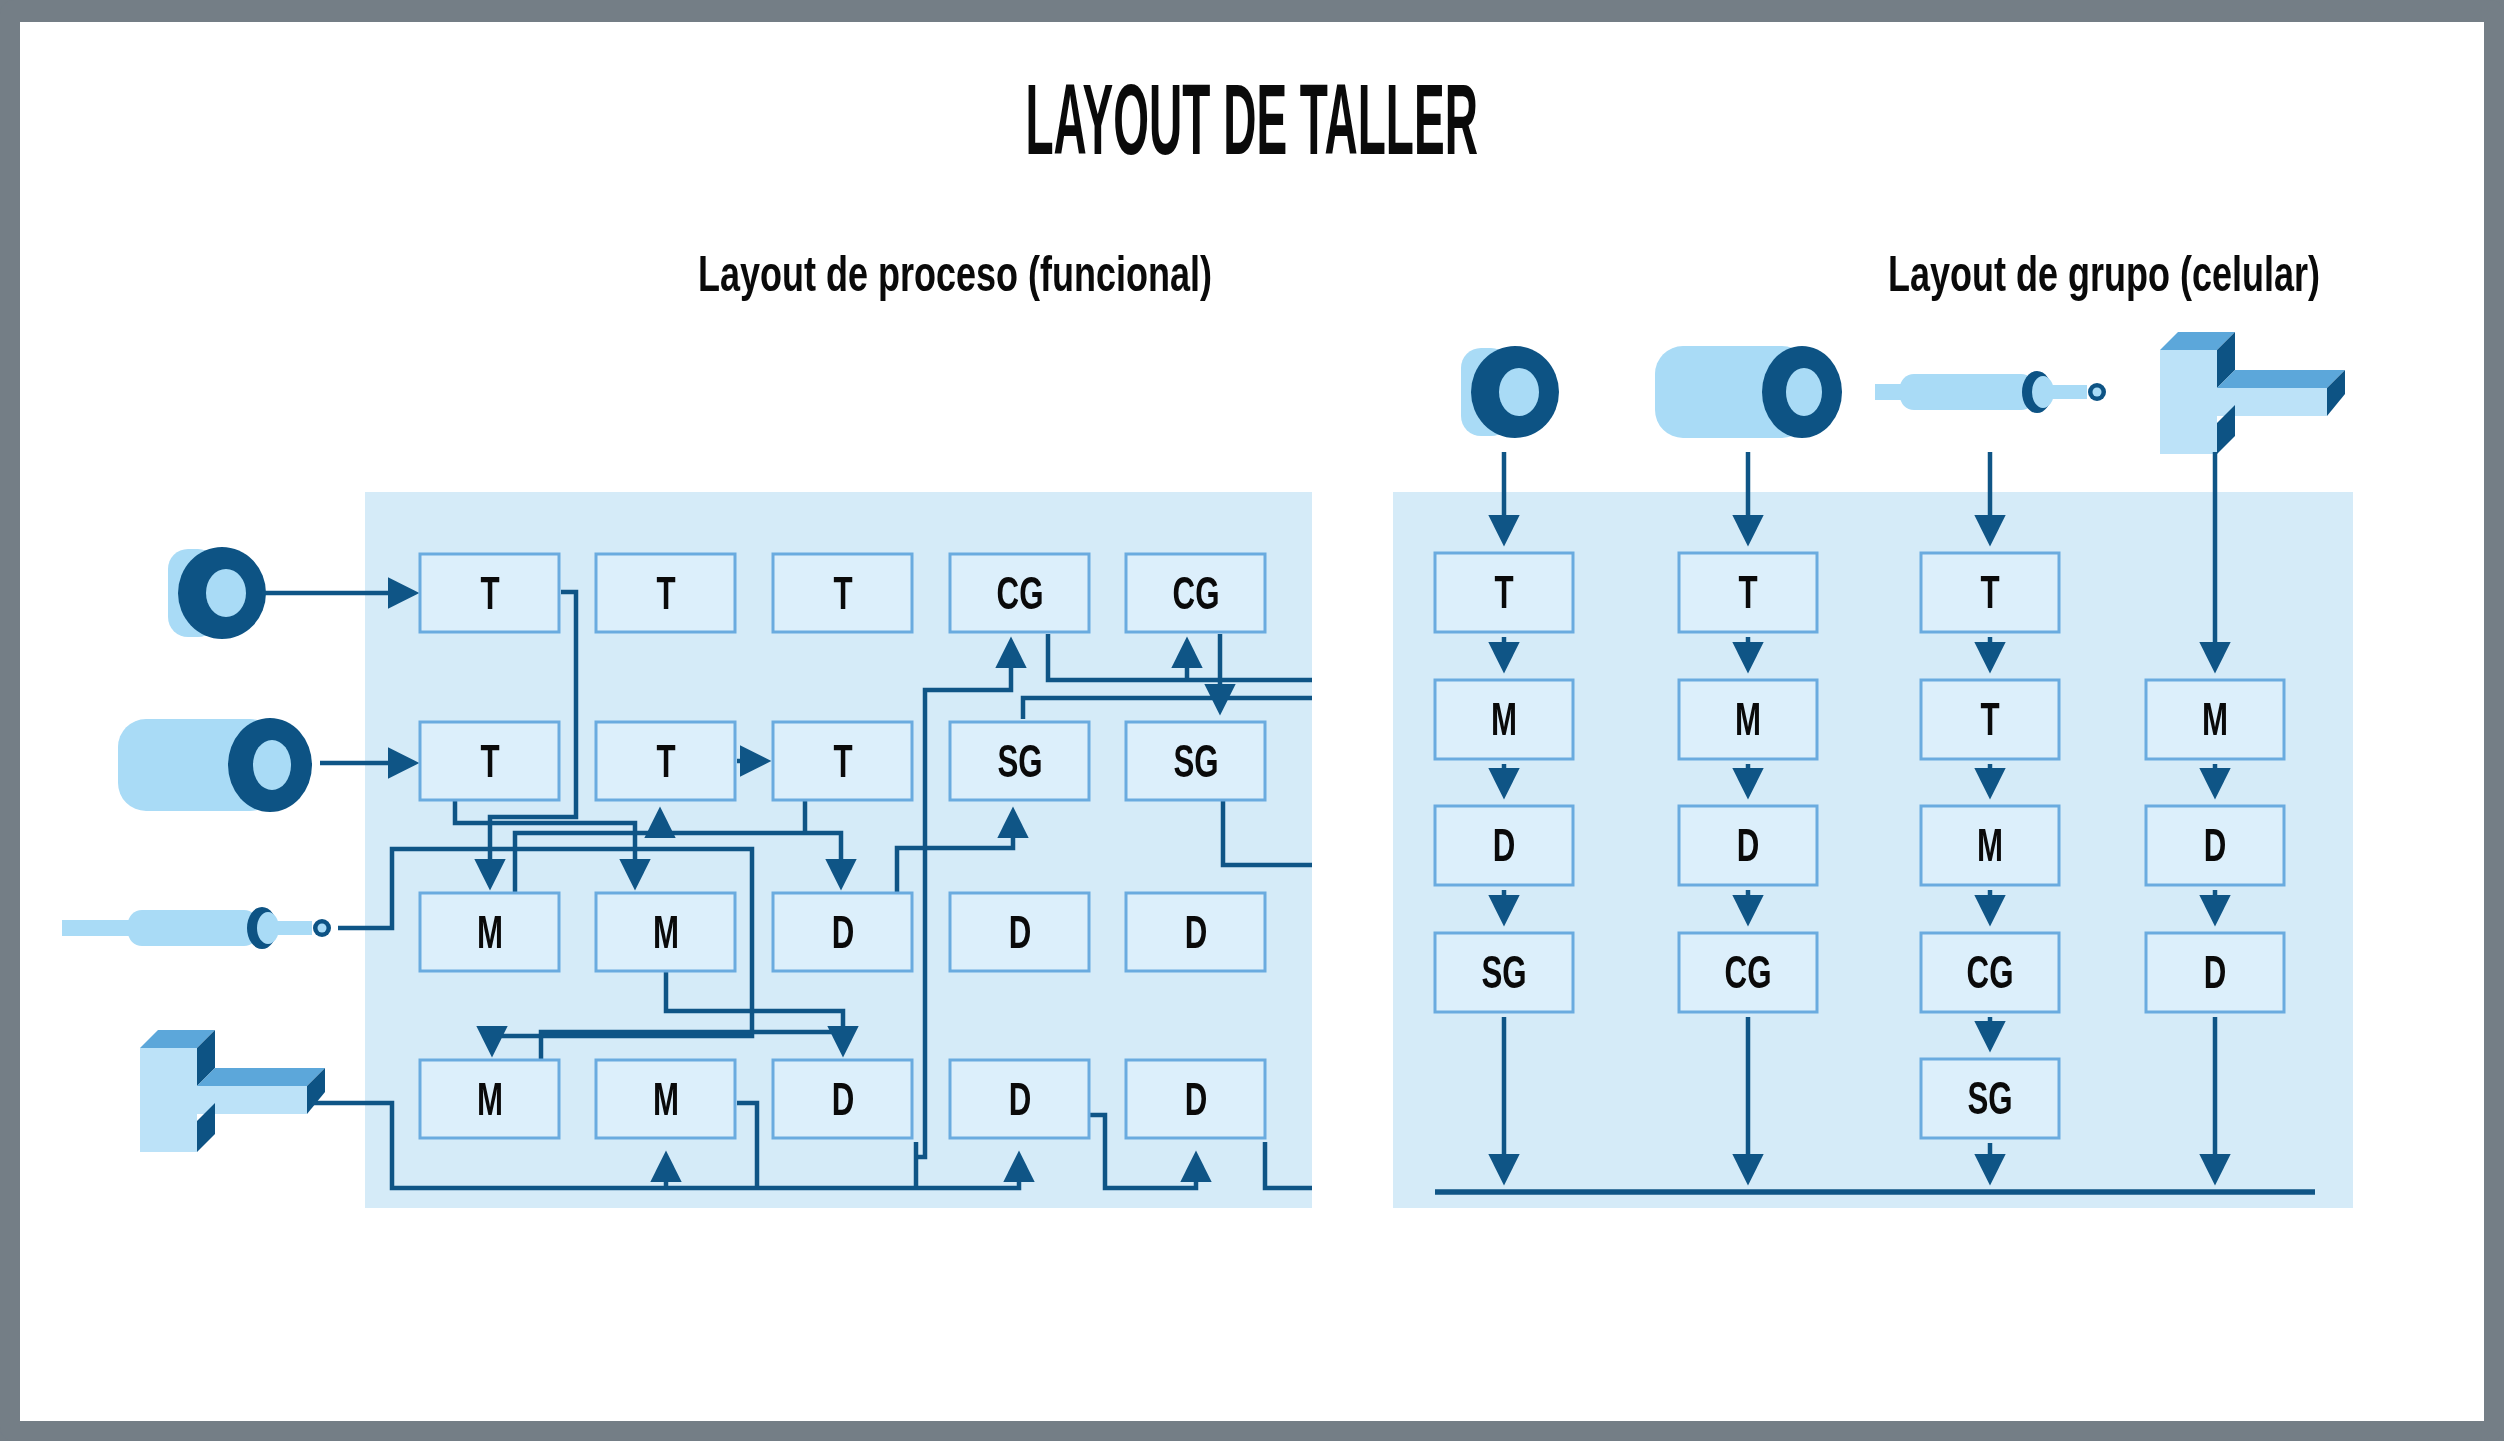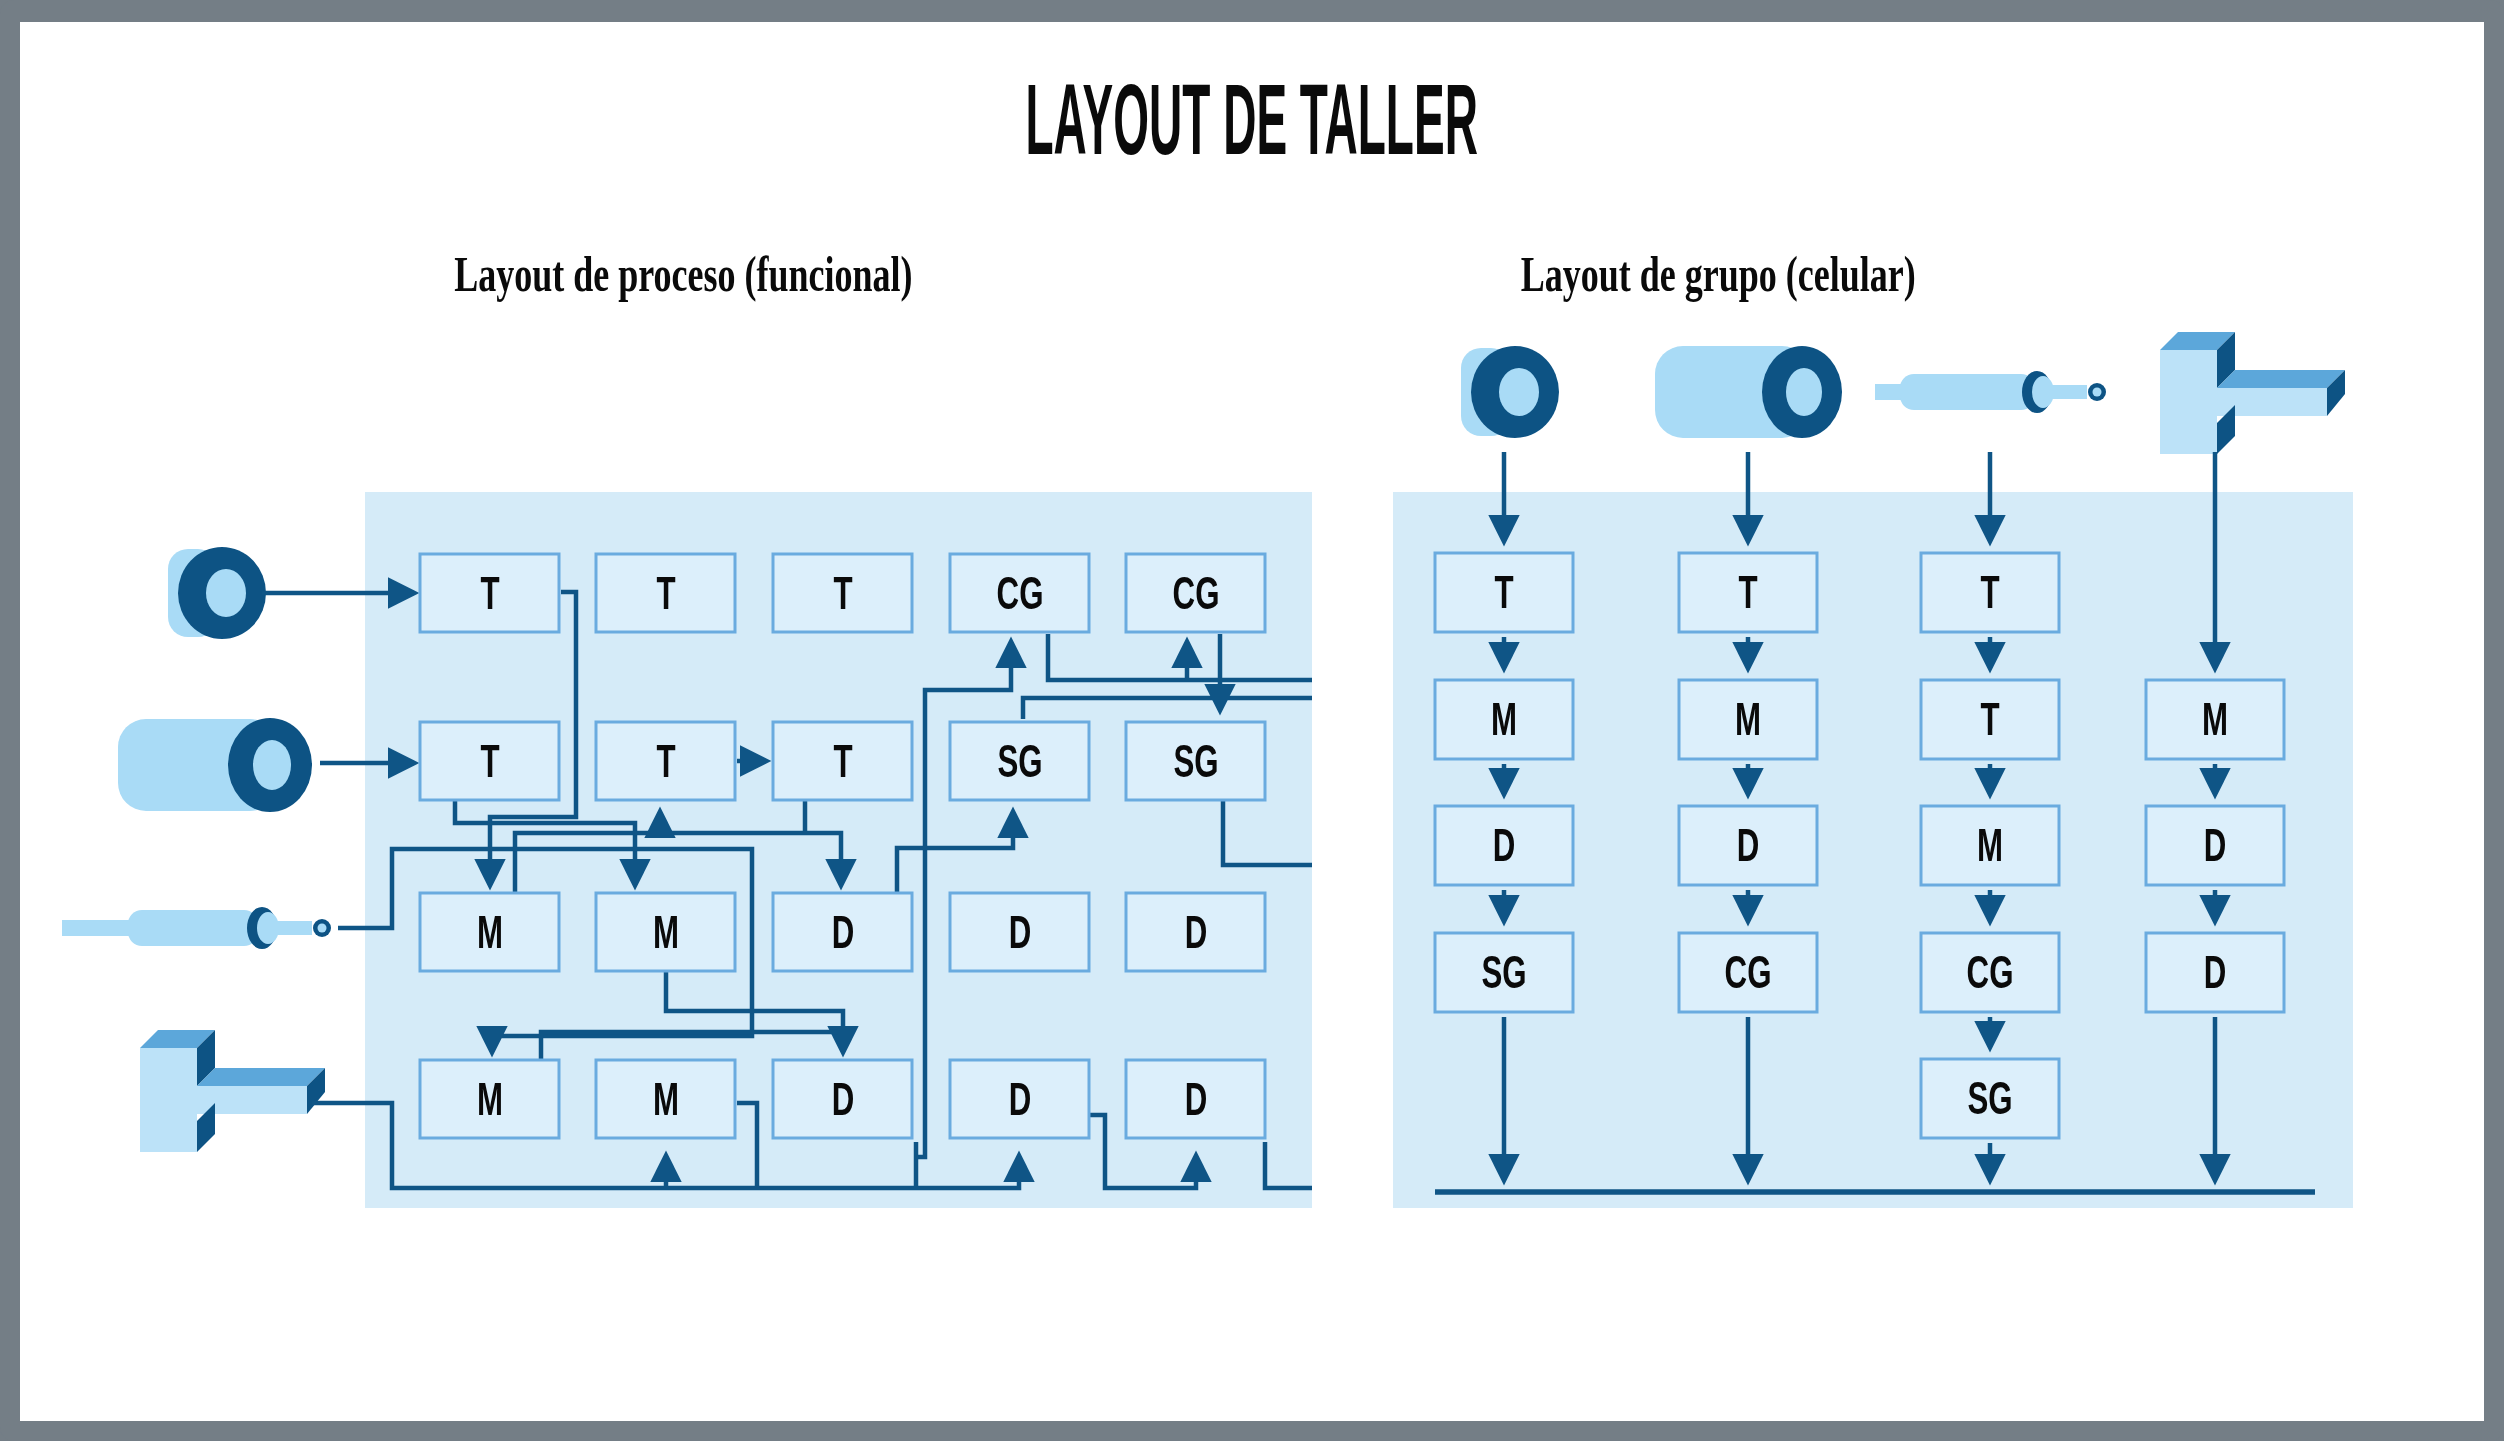--- a/index.html
+++ b/index.html
@@ -18,21 +18,21 @@
   svg{position:absolute;left:0;top:0;}
   .title-wrap{
     position:absolute;left:0;top:64px;width:2504px;text-align:center;
   }
   .title-wrap .t{
     display:inline-block;
     font-weight:700;font-size:100px;line-height:110px;color:#0a0a0a;
     transform:scaleX(0.46);transform-origin:center;white-space:nowrap;
   }
   .sub{
-    position:absolute;top:244px;text-align:left;font-family:Liberation Serif, serif;
+    position:absolute;top:244px;text-align:right;
   }
   .sub .t{
     display:inline-block;
     font-weight:700;font-size:50px;line-height:60px;color:#0a0a0a;
     transform:scaleX(0.72);transform-origin:center;white-space:nowrap;
   }
   .sub-left{left:365px;width:947px;}
   .sub-right{left:1444px;width:960px;}
   .box-label{
     font-family:"Liberation Sans",sans-serif;

